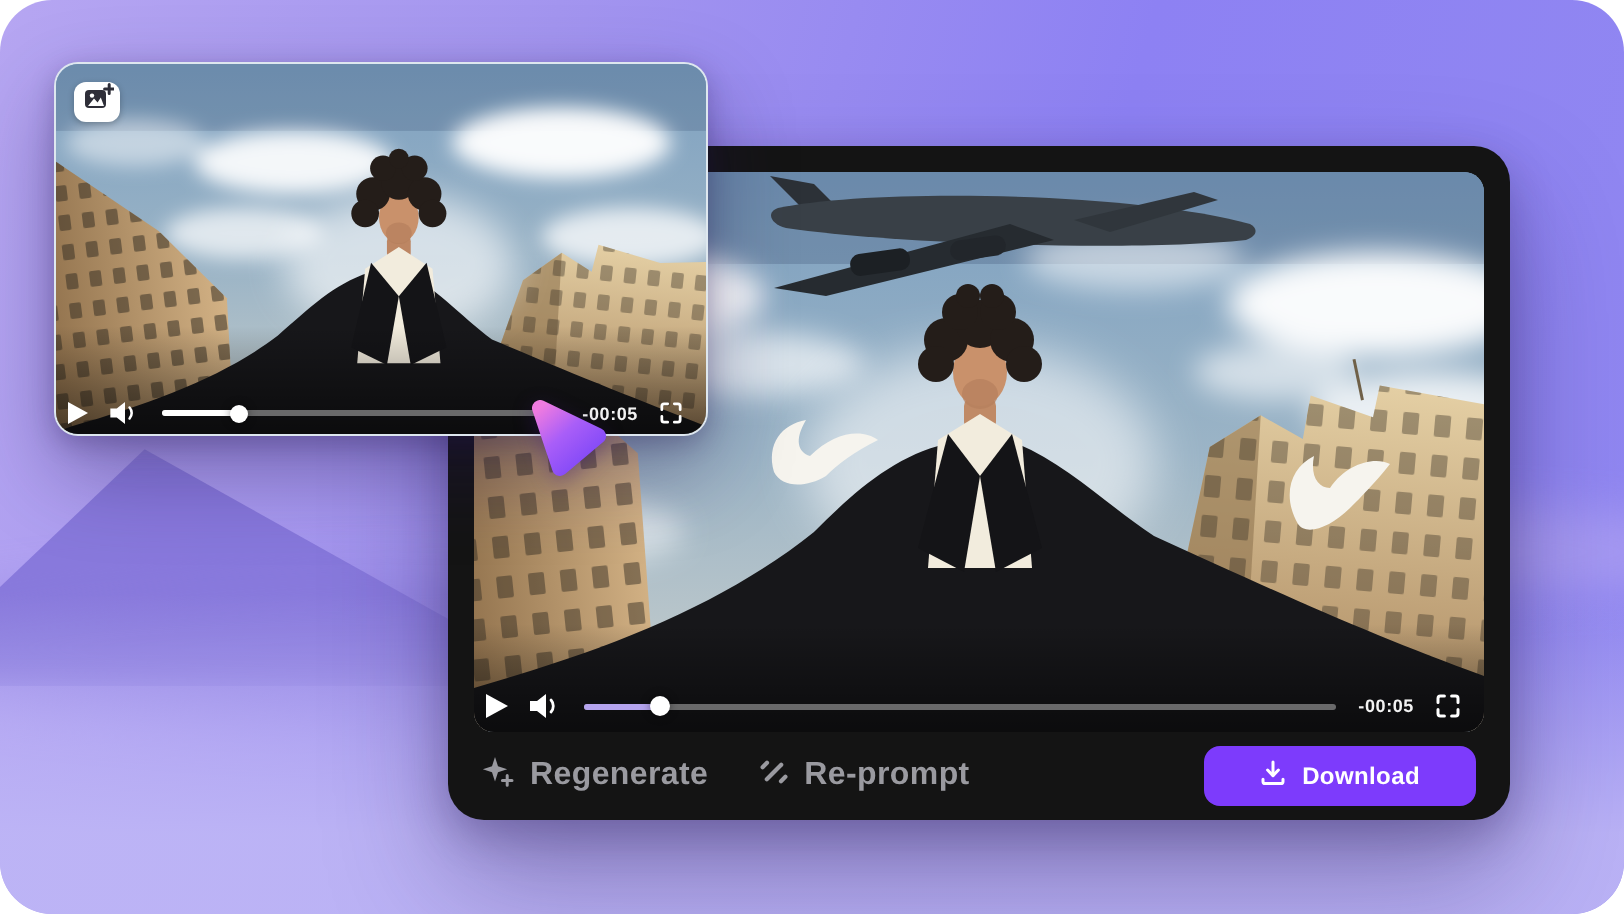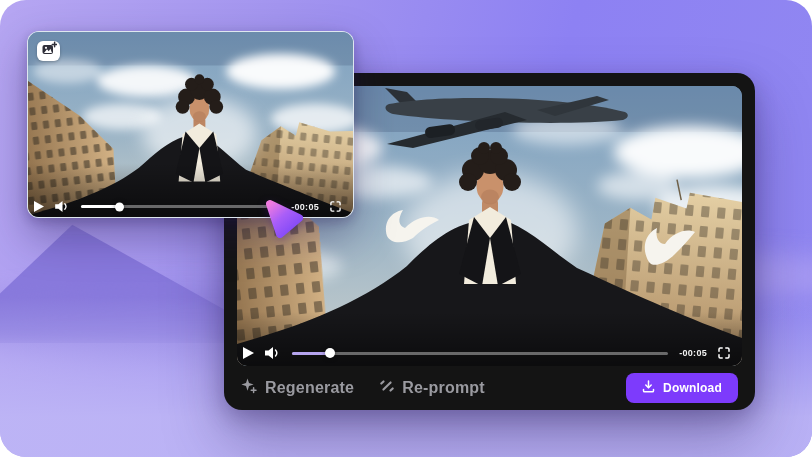--- a/index.html
+++ b/index.html
@@ -57,21 +57,21 @@
     border-radius:6px; display:flex; align-items:center; justify-content:center;
     box-shadow:0 1px 3px rgba(0,0,0,.25); }
 
   
   .action-bar { position:absolute; left:13px; right:13px; bottom:0; height:44px;
     display:flex; align-items:center; gap:26px; padding:0 4px; }
   .action-btn { display:flex; align-items:center; gap:8px; background:none; border:none;
     color:#9a9aa0; font-family:"Liberation Sans",sans-serif; font-size:16px; font-weight:700;
     letter-spacing:.2px; cursor:pointer; }
   .download-btn { margin-left:auto; display:flex; align-items:center; gap:8px;
-    background:#7d3bfc; border:none; border-radius:8px; height:30px; padding:0 16px;
+    background:#7d3bfc; border:none; border-radius:8px; height:30px; padding:0 28px;
     color:#fff; font-family:"Liberation Sans",sans-serif; font-size:12px; font-weight:700;
     letter-spacing:.2px; cursor:pointer; }
 
   .cursor { position:absolute; left:259px; top:188px; width:48px; height:54px;
     filter:drop-shadow(0 3px 5px rgba(60,20,120,.35)); pointer-events:none; }
 </style>
 </head>
 <body>
 
 <div class="canvas">

